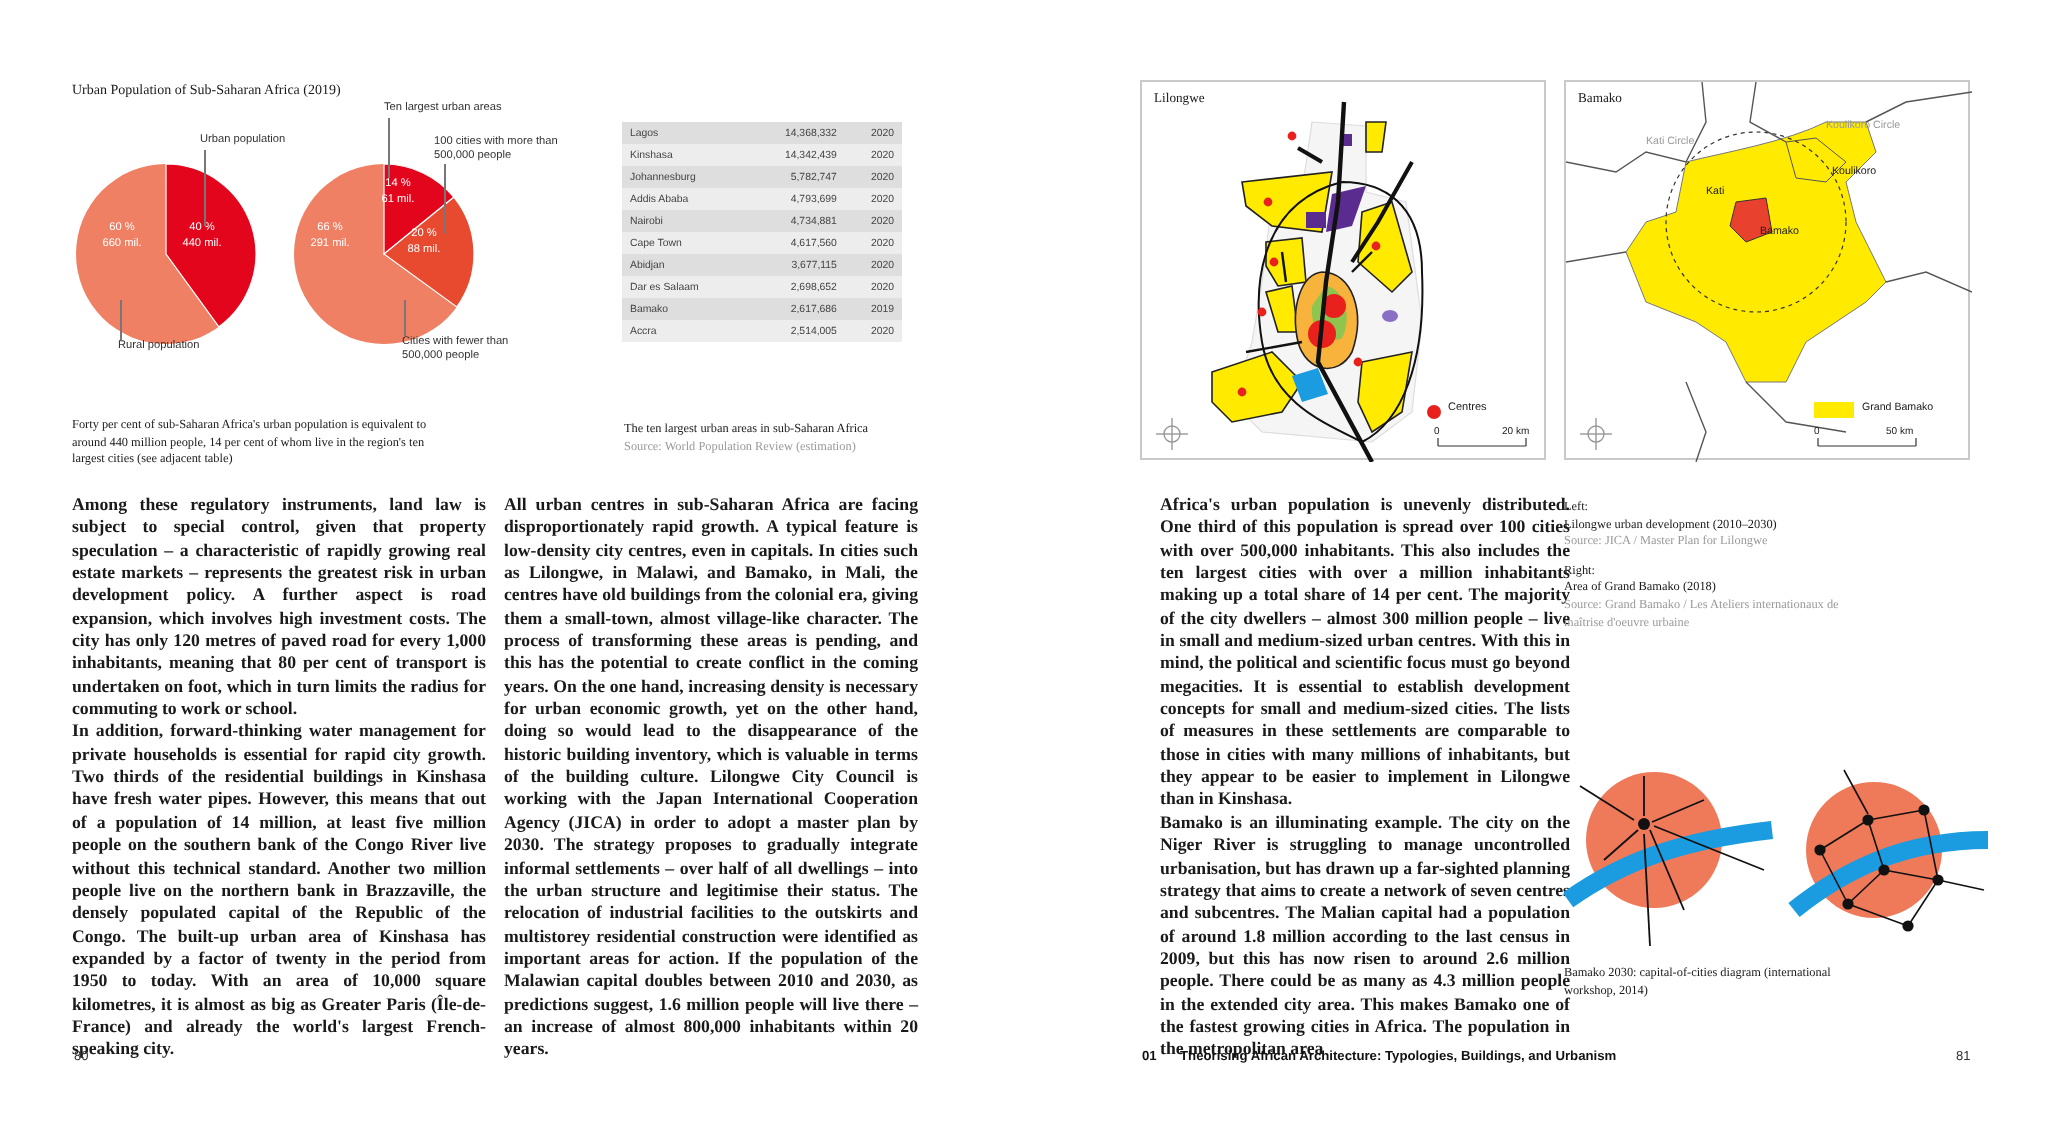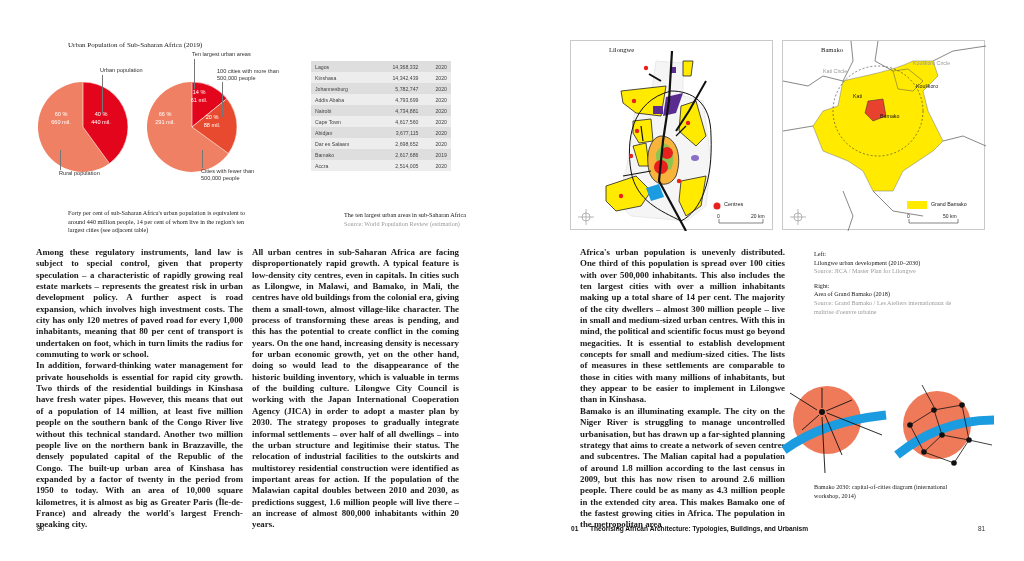--- a/index.html
+++ b/index.html
@@ -1,19 +1,19 @@
 <!DOCTYPE html>
 <html><head>
 <meta charset="utf-8">
 <style>
   html, body { margin:0; padding:0; }
   body { width:1024px; height:561px; background:#ffffff; position:relative; overflow:hidden;
          font-family:"Liberation Serif", serif; color:#1a1a1a; }
   .abs { position:absolute; }
-  .serif { font-family:"Liberation Serif", serif;margin-left:32px; }
+  .serif { font-family:"Liberation Serif", serif; }
   .sans { font-family:"Liberation Sans", sans-serif; }
   .fig-title { font-size:7px; font-weight:normal; }
   .cap { font-size:6.2px; line-height:8.6px; }
   .cap .src { color:#9a9a9a; }
   .body-col { font-size:8.85px; line-height:11.35px; text-align:justify; hyphens:none;font-weight:bold; }
   .body-col p { margin:0; text-indent:0; }
   .pie-label { font-size:5.6px; color:#333; line-height:7px; }
   .pie-in { font-size:5.6px; color:#fff; text-align:center; line-height:8px; }
   table.cities { border-collapse:collapse; font-family:"Liberation Sans", sans-serif; font-size:5.2px; color:#444; }
   table.cities td { padding:0 4px; height:11px; }

